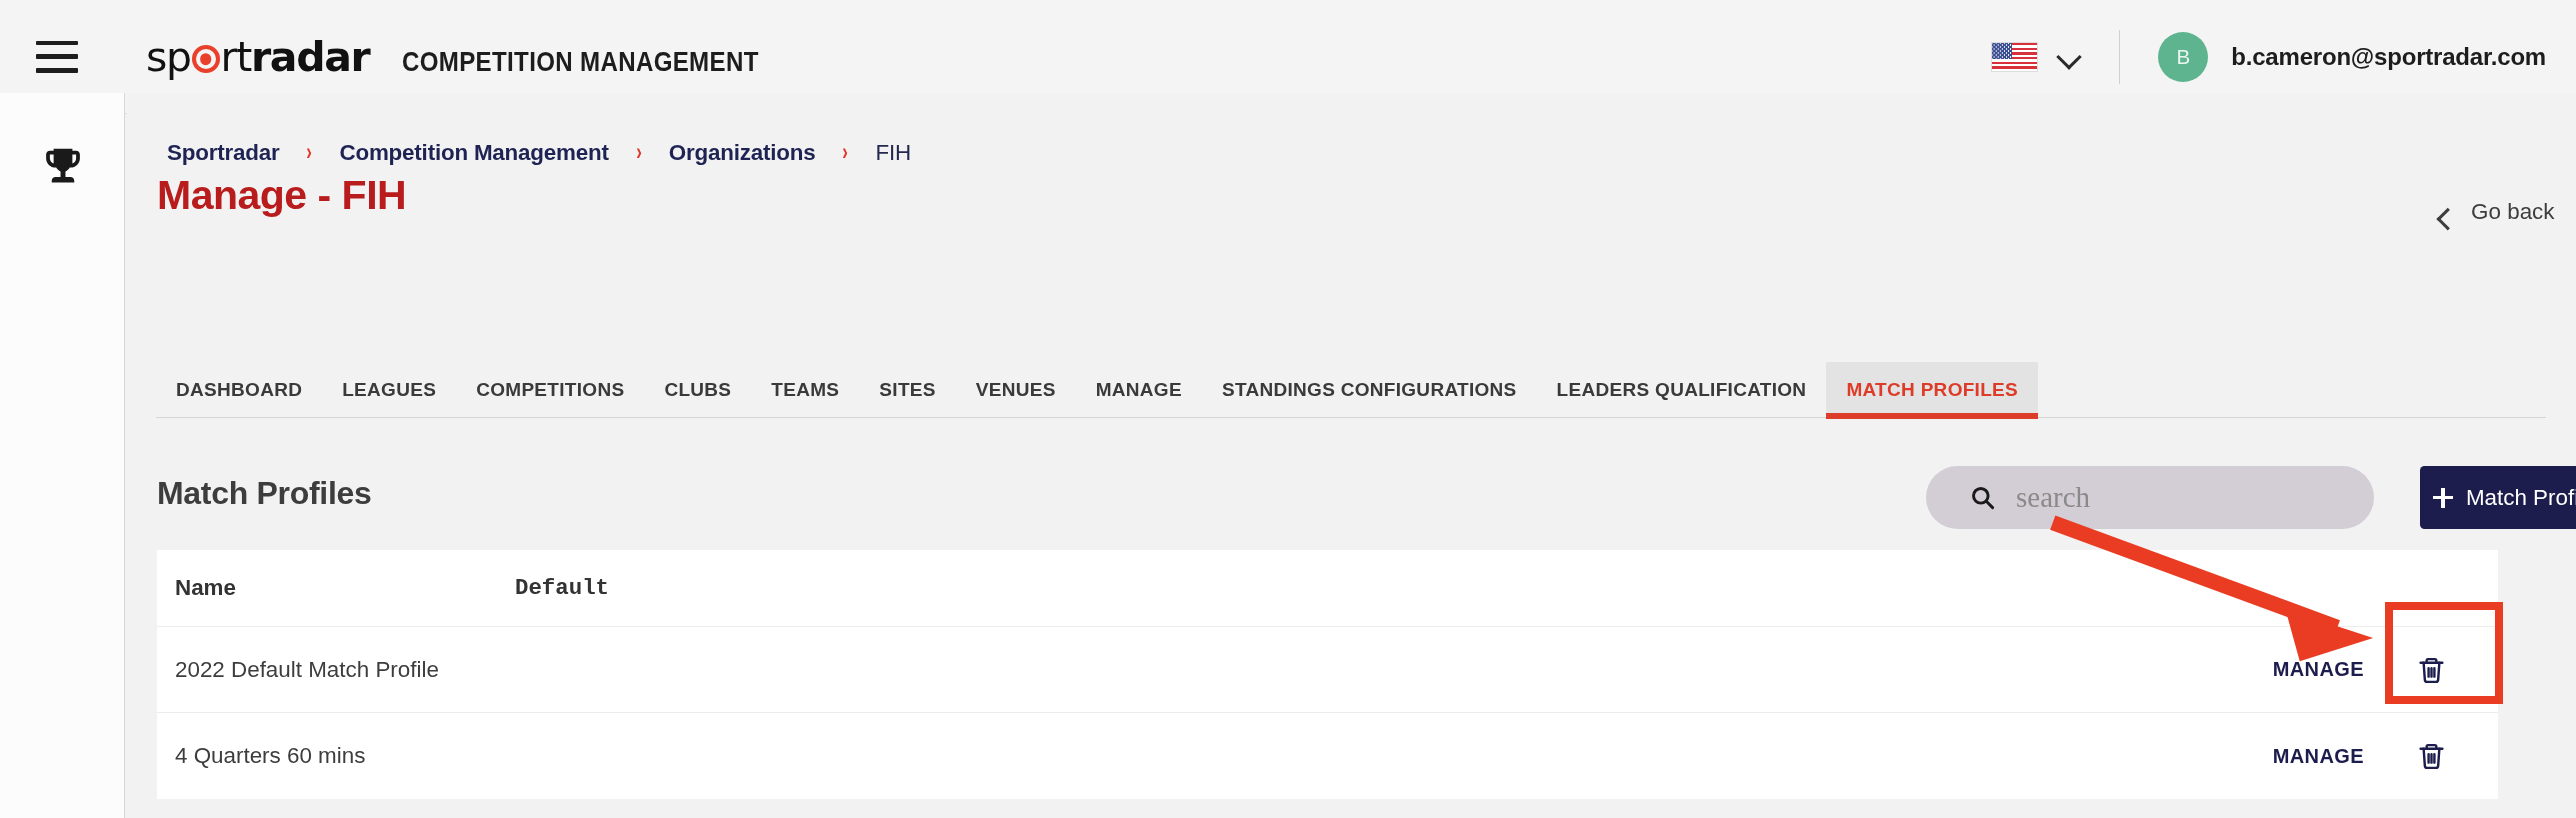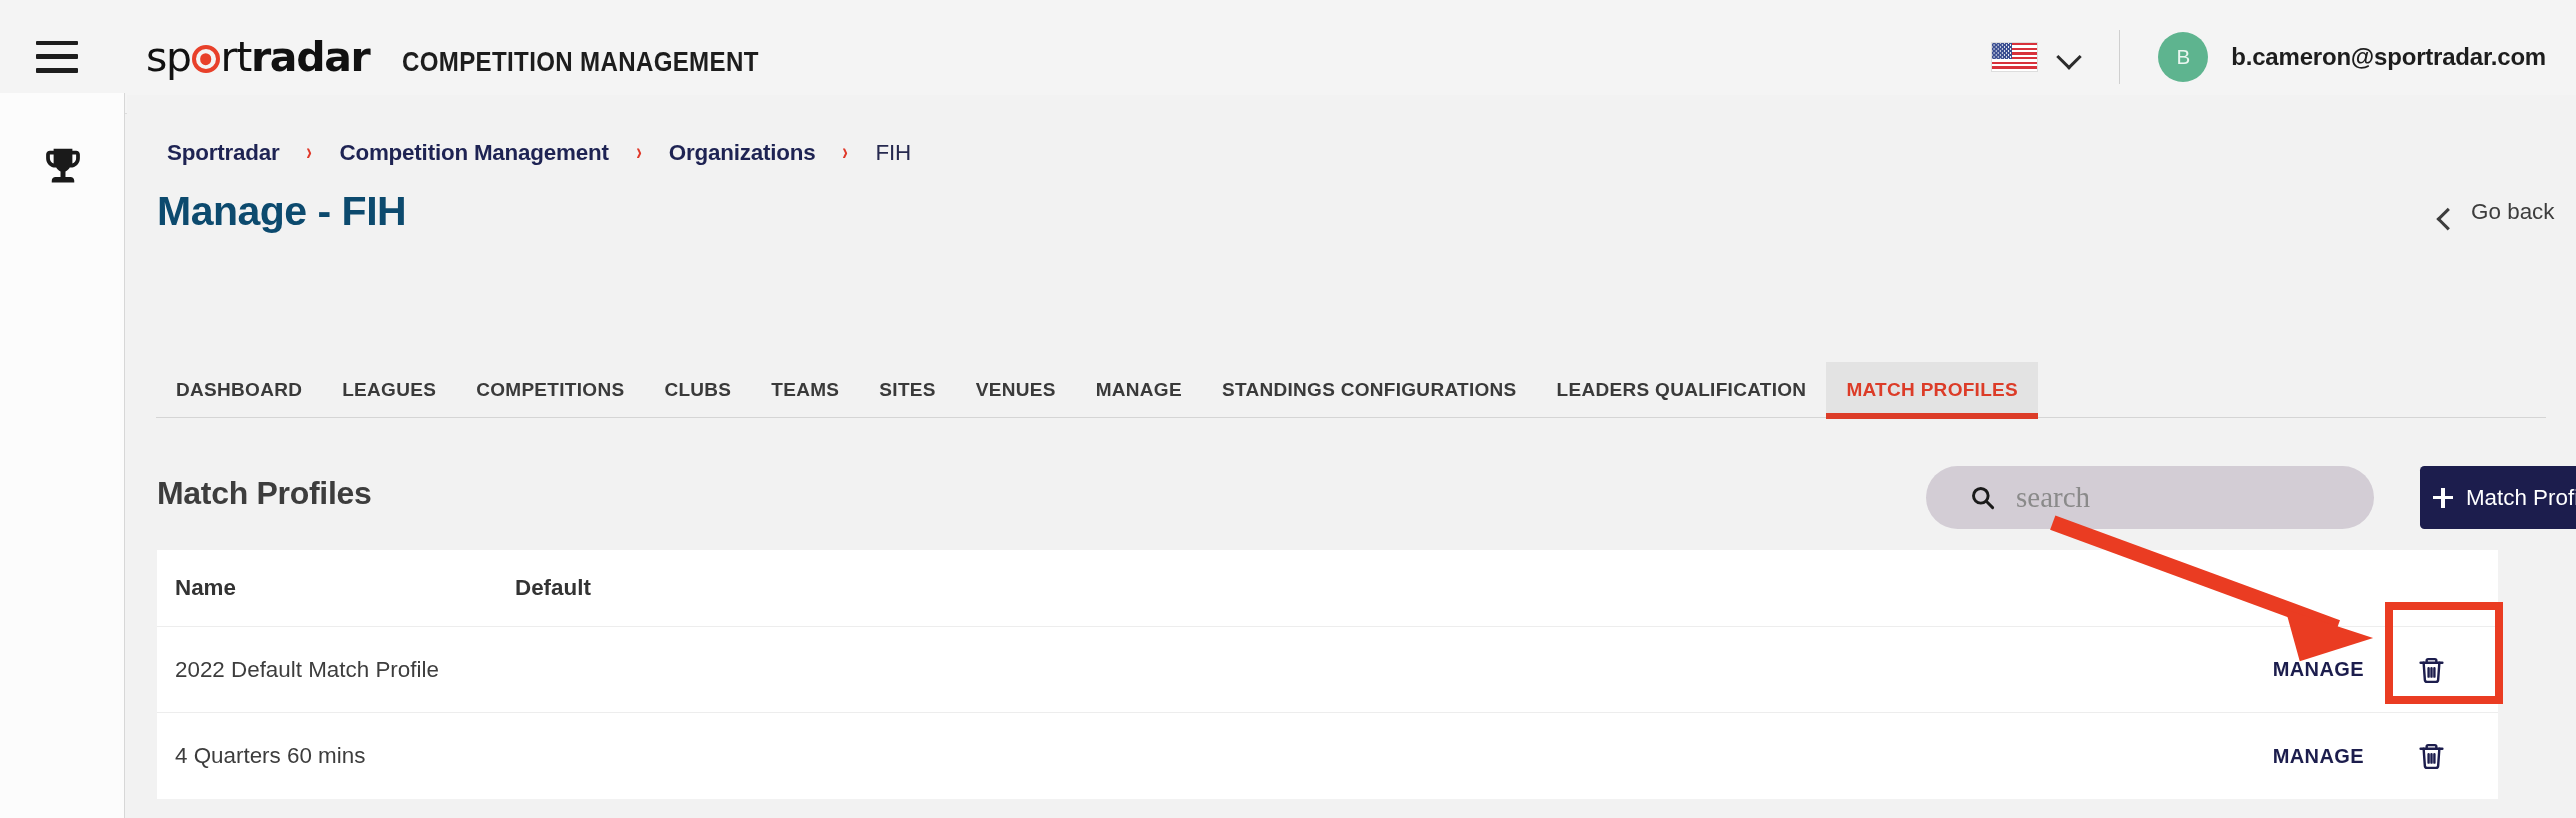--- a/index.html
+++ b/index.html
@@ -107,21 +107,21 @@
   }
   .bc-item { color: #1e2353; font-weight: 700; letter-spacing: -0.2px; cursor: pointer; }
   .bc-item.last { font-weight: 400; color: #26294f; cursor: default; }
   .bc-sep {
     margin: 0 26px; color: #e0392a; font-size: 24px; font-weight: 700;
     transform: scaleX(0.7); display: inline-block;
   }
 
   .page-title {
     position: absolute; left: 30px; top: 77px;
-    font-size: 41px; font-weight: 700; color: #0c4a6e; letter-spacing: -0.5px; margin-top: 16px;
+    font-size: 41px; font-weight: 700; color: #b91c1c; letter-spacing: -0.5px;
   }
 
   .go-back {
     position: absolute; right: 21.5px; top: 104px;
     display: flex; align-items: flex-end; cursor: pointer;
   }
   .go-back .gb-chev {
     width: 14.3px; height: 14.3px; position: relative; margin-right: 20px;
   }
   .go-back .gb-chev::before {
@@ -185,21 +185,21 @@
 
   
   .table {
     position: absolute; left: 30px; top: 455px; width: 2341px; background: #ffffff;
   }
   .trow { display: flex; align-items: center; height: 86px; position: relative; }
   .trow.head { height: 77px; border-bottom: 1.8px solid #ededed; }
   .trow.body { border-bottom: 1.8px solid #ededed; }
   .trow.body:last-child { border-bottom: 0; }
   .c-name { width: 358px; padding-left: 18px; font-size: 22.4px; color: #3d3d3d; }
-  .c-default { flex: 1; font-size: 22.4px; color: #3d3d3d; }
+  .c-default { flex: 1; font-size: 22.4px; color: #3d3d3d; font-family: Liberation Mono, monospace; }
   .trow.head .c-name, .trow.head .c-default { font-weight: 700; color: #333; }
   .c-manage {
     width: 170px; text-align: right; font-size: 20px; font-weight: 700;
     color: #1c1d4d; letter-spacing: 0.4px; cursor: pointer;
   }
   .c-del {
     width: 134px; display: flex; align-items: center; justify-content: center;
     cursor: pointer;
   }
 

